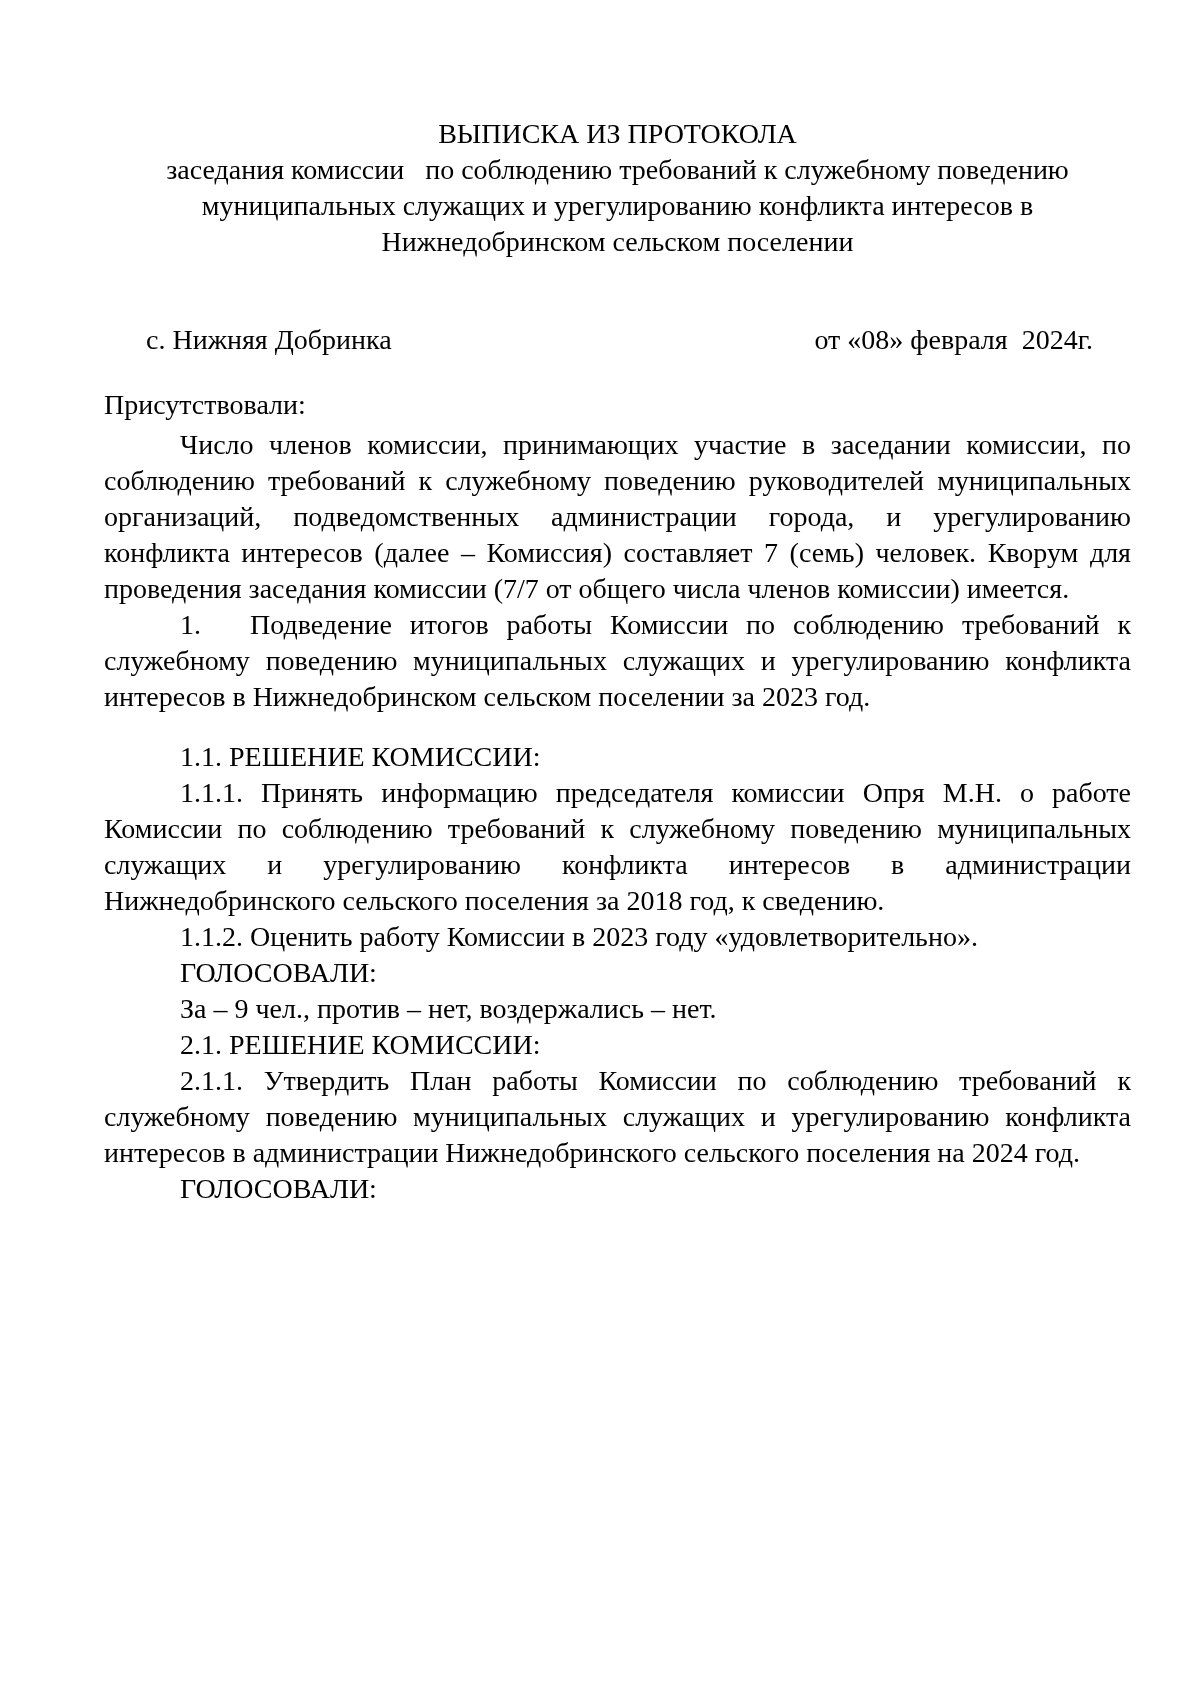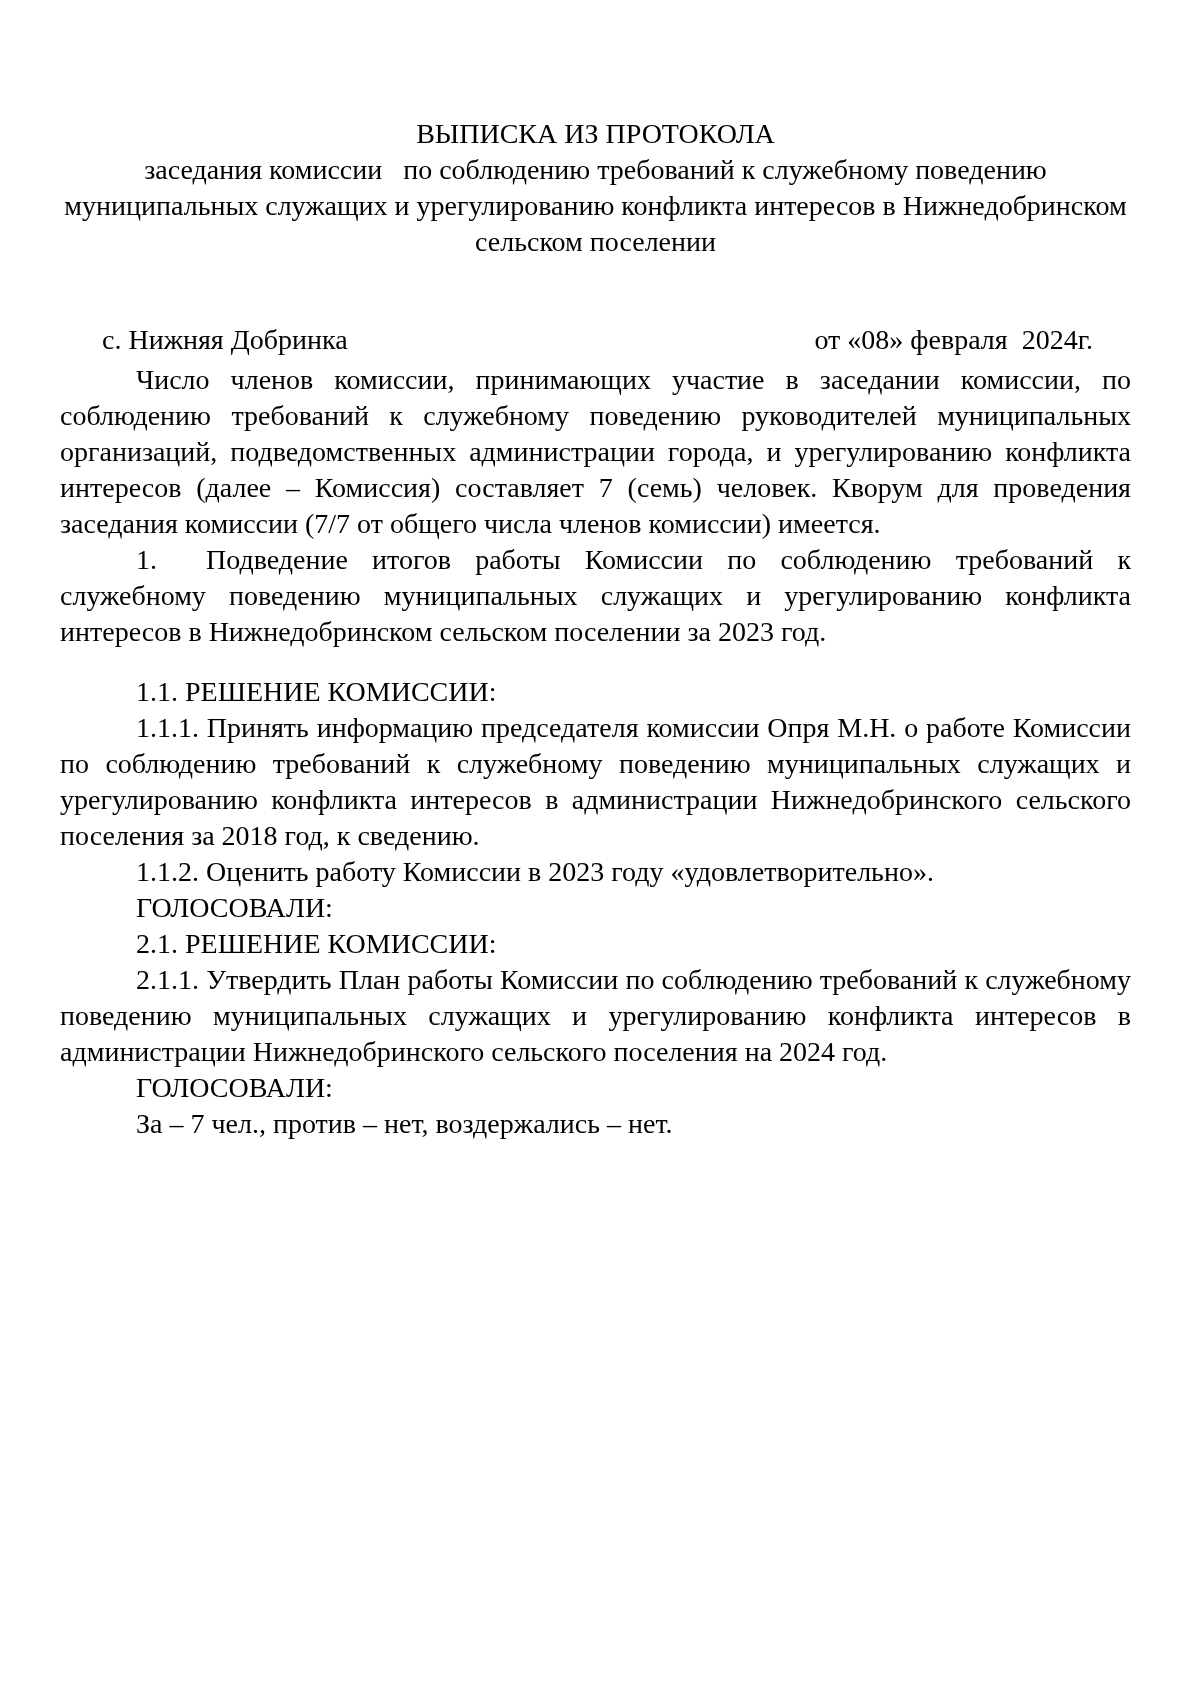--- a/index.html
+++ b/index.html
@@ -13,21 +13,21 @@
     font-family: "Liberation Serif", "DejaVu Serif", serif;
     font-size: 28px;
     line-height: 36px;
     color: #000000;
     -webkit-font-smoothing: antialiased;
   }
   .page {
     box-sizing: border-box;
     width: 1190px;
     height: 1422px;
-    padding: 116px 59px 40px 60px;
+    padding: 116px 59px 40px 104px;
     background: #ffffff;
     overflow: hidden;
   }
   p { margin: 0; }
   .title {
     text-align: center;
     white-space: pre-wrap;
   }
   .subtitle {
     text-align: center;
@@ -64,34 +64,35 @@
 
   <p class="title">ВЫПИСКА ИЗ ПРОТОКОЛА</p>
 
   <p class="subtitle">заседания комиссии   по соблюдению требований к служебному поведению муниципальных служащих и урегулированию конфликта интересов в Нижнедобринском сельском поселении</p>
 
   <div class="date-row">
     <span class="place">с. Нижняя Добринка</span>
     <span class="date">от «08» февраля  2024г.</span>
   </div>
 
+  <p class="present">Присутствовали:</p>
 
   <p class="para mt16">Число членов комиссии, принимающих участие в заседании комиссии, по соблюдению требований к служебному поведению руководителей муниципальных организаций, подведомственных администрации города, и урегулированию конфликта интересов (далее – Комиссия) составляет 7 (семь) человек. Кворум для проведения заседания комиссии (7/7 от общего числа членов комиссии) имеется.</p>
 
 
   <p class="para"><span class="num">1.</span><span>Подведение итогов работы Комиссии  по соблюдению требований к служебному поведению муниципальных служащих и урегулированию конфликта интересов в Нижнедобринском сельском поселении за 2023 год.</span></p>
 
 
   <div>
     <p class="line mt24">1.1. РЕШЕНИЕ КОМИССИИ:</p>
     <p class="para">1.1.1. Принять информацию председателя комиссии Опря М.Н. о работе Комиссии по соблюдению требований к служебному поведению муниципальных служащих и урегулированию конфликта интересов в администрации Нижнедобринского сельского поселения за 2018 год, к сведению.</p>
     <p class="para">1.1.2. Оценить работу Комиссии в 2023 году «удовлетворительно».</p>
     <p class="line">ГОЛОСОВАЛИ:</p>
+    <p class="line">За – 9 чел., против – нет, воздержались – нет.</p>
   </div>
 
   <div>
     <p class="line">2.1. РЕШЕНИЕ КОМИССИИ:</p>
     <p class="para">2.1.1. Утвердить План работы Комиссии по соблюдению требований к служебному поведению муниципальных служащих и урегулированию конфликта интересов в администрации Нижнедобринского сельского поселения на 2024 год.</p>
     <p class="line">ГОЛОСОВАЛИ:</p>
-    <p class="line">За – 7 чел., против – нет, воздержались – нет.</p>
   </div>
 
 </div>
 
 </body></html>

